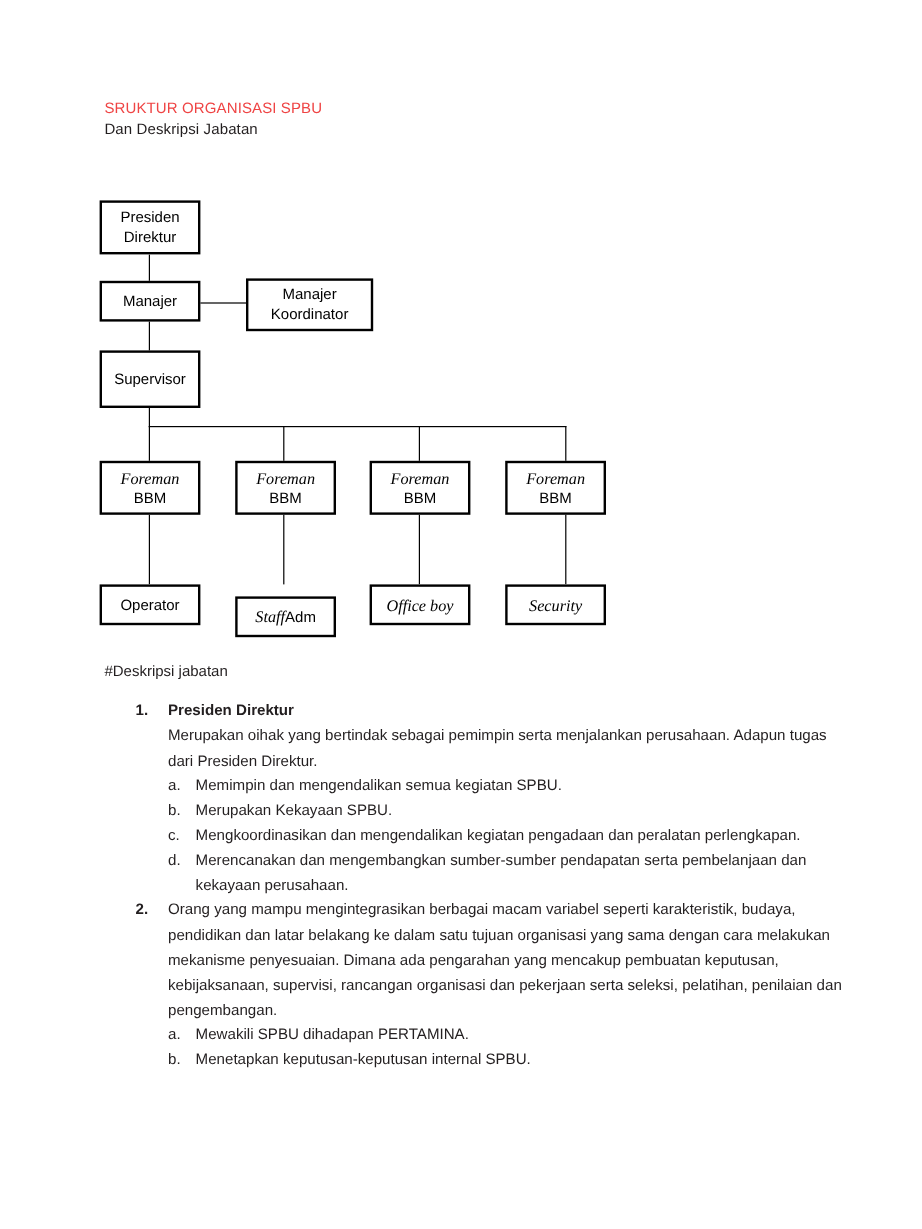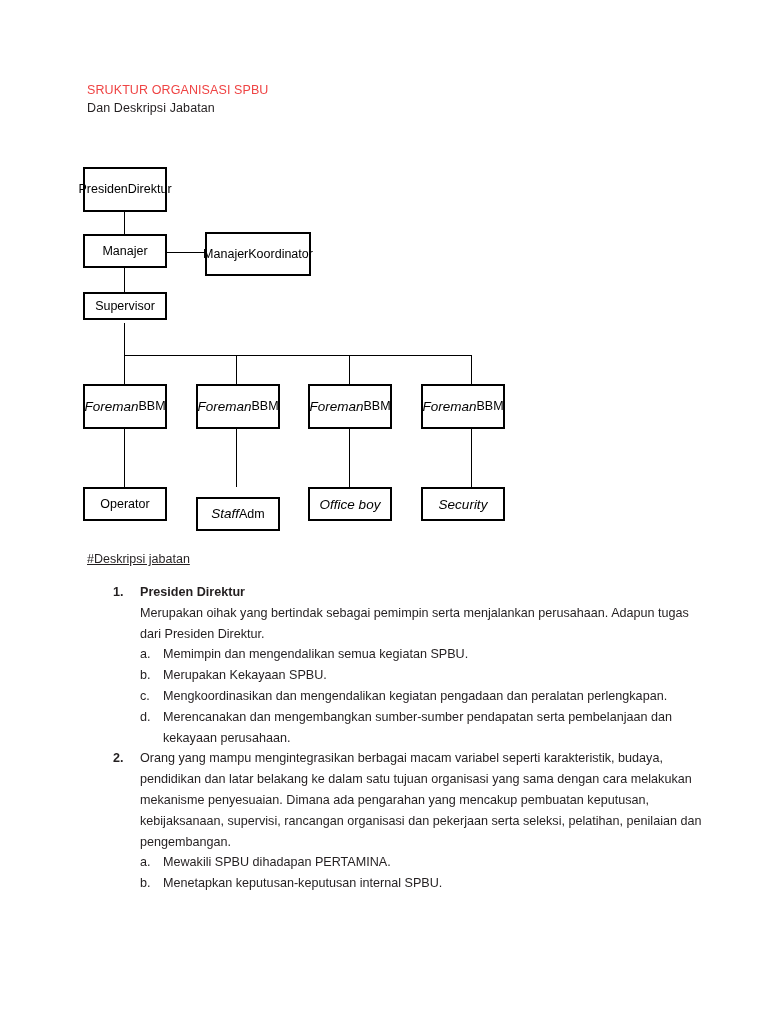--- a/index.html
+++ b/index.html
@@ -48,51 +48,51 @@
     top: 0;
     width: 768px;
     height: 540px;
   }
   .node {
     position: absolute;
     border: 2.2px solid #000;
     background: #fff;
     box-sizing: border-box;
     display: flex;
+    flex-direction: column;
     align-items: center;
     justify-content: center;
     font-size: 12.5px;
     line-height: 17px;
     color: #000;
     z-index: 2;
   }
   .node .ln { display: block; white-space: nowrap; }
   .serif-it {
-    font-family: Liberation Sans, sans-serif;
+    font-family: Liberation Serif, serif;
     font-style: italic;
     font-size: 13.5px;
   }
   .node-role { font-family: "Liberation Sans", sans-serif; }
 
   .connector {
     position: absolute;
     background: #000;
     z-index: 1;
   }
   .connector.v { width: 1.3px; }
   .connector.h { height: 1.3px; }
 
   
   .desc-heading {
     position: absolute;
     left: 87px;
     top: 552px;
     font-size: 12.5px;
     color: #231f20;
-    text-decoration: underline;
   }
   .desc-list {
     position: absolute;
     left: 0;
     top: 582px;
     width: 768px;
     font-size: 12.6px;
     line-height: 20.8px;
     color: #231f20;
   }
@@ -151,21 +151,21 @@
     </div>
 
     <div class="node" style="left:83px; top:234px; width:84px; height:34px;">
       <span class="ln node-role">Manajer</span>
     </div>
     <div class="node" style="left:205px; top:232px; width:106px; height:44px;">
       <span class="ln node-role">Manajer</span>
       <span class="ln node-role">Koordinator</span>
     </div>
 
-    <div class="node" style="left:83px; top:292px; width:84px; height:28px;">
+    <div class="node" style="left:83px; top:292px; width:84px; height:48px;">
       <span class="ln node-role">Supervisor</span>
     </div>
 
     <div class="node" style="left:83px; top:384px; width:84px; height:45px;">
       <span class="ln serif-it">Foreman</span>
       <span class="ln node-role">BBM</span>
     </div>
     <div class="node" style="left:196px; top:384px; width:84px; height:45px;">
       <span class="ln serif-it">Foreman</span>
       <span class="ln node-role">BBM</span>

